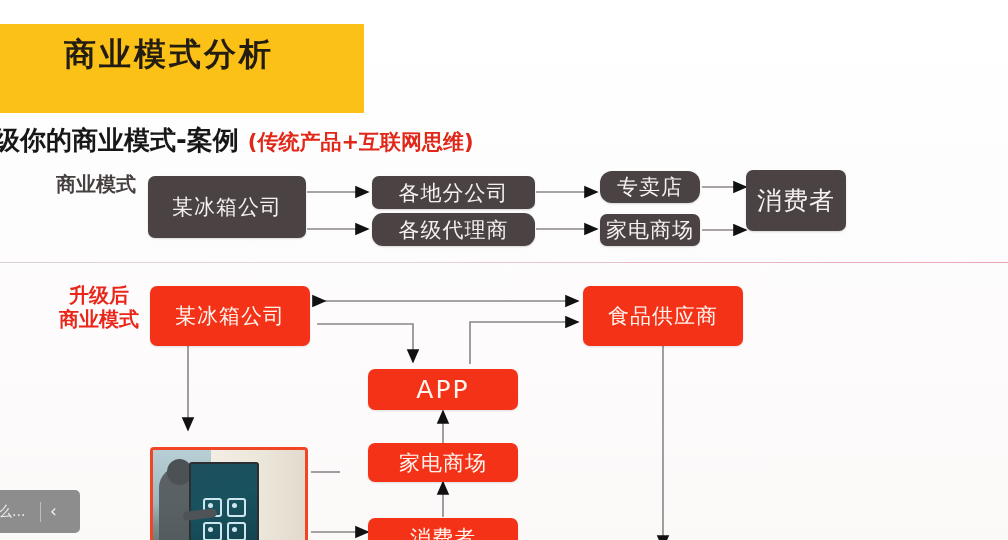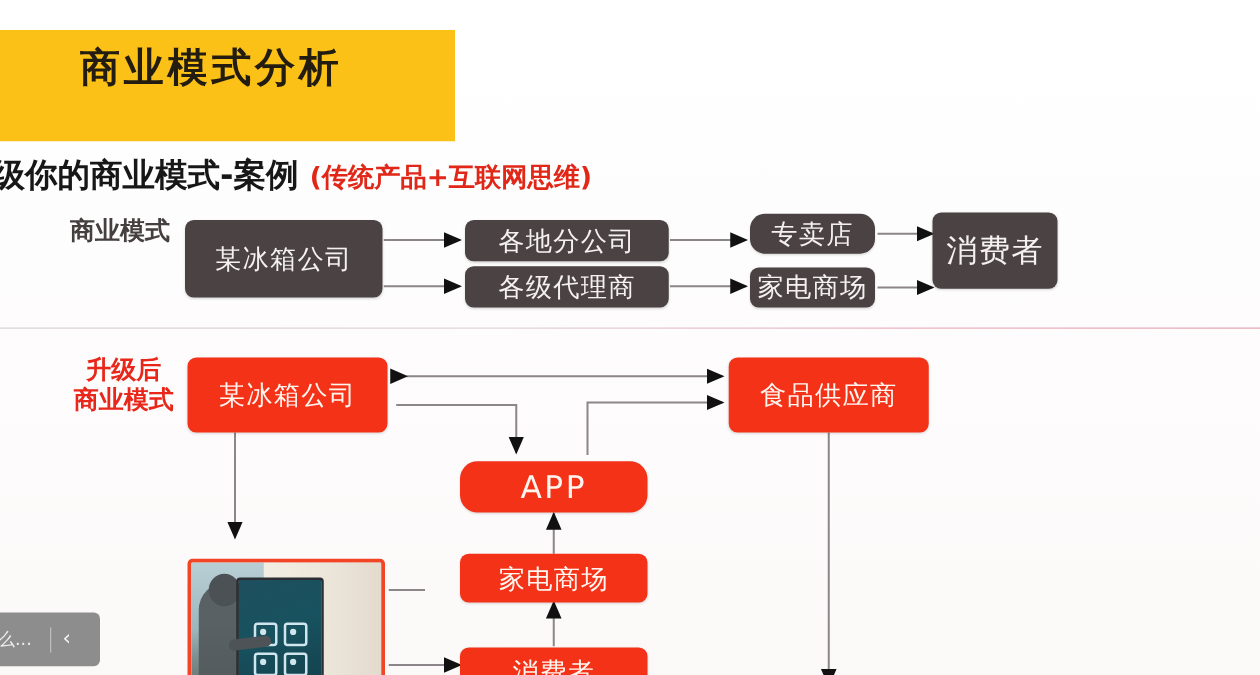--- a/index.html
+++ b/index.html
@@ -276,40 +276,40 @@
   </svg>
 
   <div class="side-label dark" style="left:48px; top:148px; width:96px;">
     <div>商业模式</div>
   </div>
 
   <div class="node dark" style="left:148px; top:152px; width:158px; height:62px;">某冰箱公司</div>
 
   <div class="node dark" style="left:372px; top:152px; width:163px; height:33px;">各地分公司</div>
 
-  <div class="node dark" style="left:372px; top:189px; width:163px; height:33px;">各级代理商</div>
+  <div class="node dark" style="left:372px; top:189px; width:163px; height:33px;border-radius:11px;">各级代理商</div>
 
   <div class="node dark" style="left:600px; top:147px; width:100px; height:32px;border-radius:12px;">专卖店</div>
 
   <div class="node dark" style="left:600px; top:190px; width:100px; height:32px;">家电商场</div>
 
   <div class="node dark" style="left:746px; top:146px; width:100px; height:61px; font-size:25px;">消费者</div>
 
   <div class="divider"></div>
 
   <div class="side-label red" style="left:50px; top:259px; width:98px;">
     <div>升级后</div>
     <div>商业模式</div>
   </div>
 
   <div class="node red" style="left:150px; top:262px; width:160px; height:60px;">某冰箱公司</div>
 
   <div class="node red" style="left:583px; top:262px; width:160px; height:60px;text-align:right;">食品供应商</div>
 
-  <div class="node red" style="left:368px; top:345px; width:150px; height:41px; font-size:25px; letter-spacing:2px;border-radius:14px;">APP</div>
+  <div class="node red" style="left:368px; top:345px; width:150px; height:41px; font-size:25px; letter-spacing:2px;">APP</div>
 
   <div class="node red" style="left:368px; top:419px; width:150px; height:39px;">家电商场</div>
 
   <div class="node red" style="left:368px; top:494px; width:150px; height:39px;">消费者</div>
 
   <div class="node red" style="left:583px; top:525px; width:160px; height:40px;"></div>
 
   <div class="photo">
     <div class="ph-room"></div>
     <div class="ph-wall"></div>

